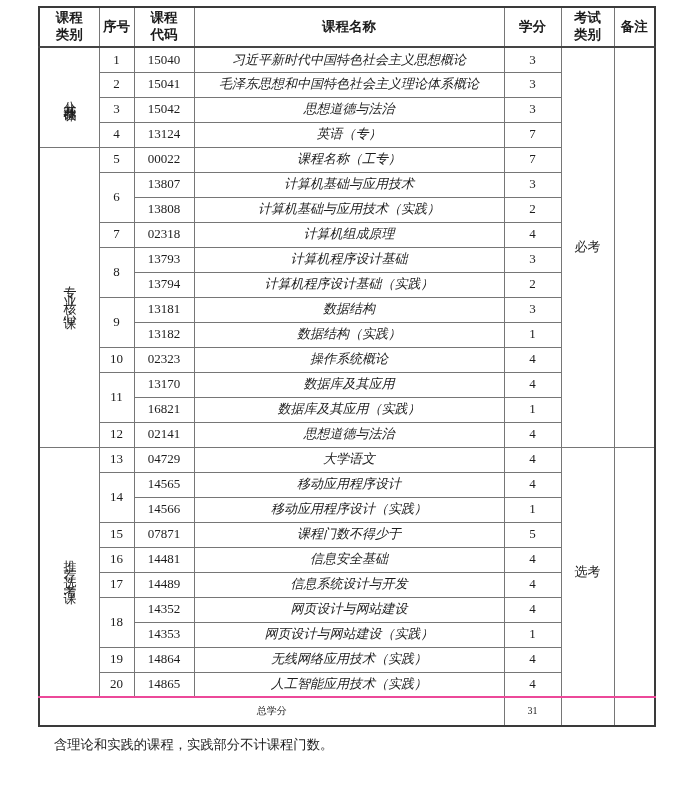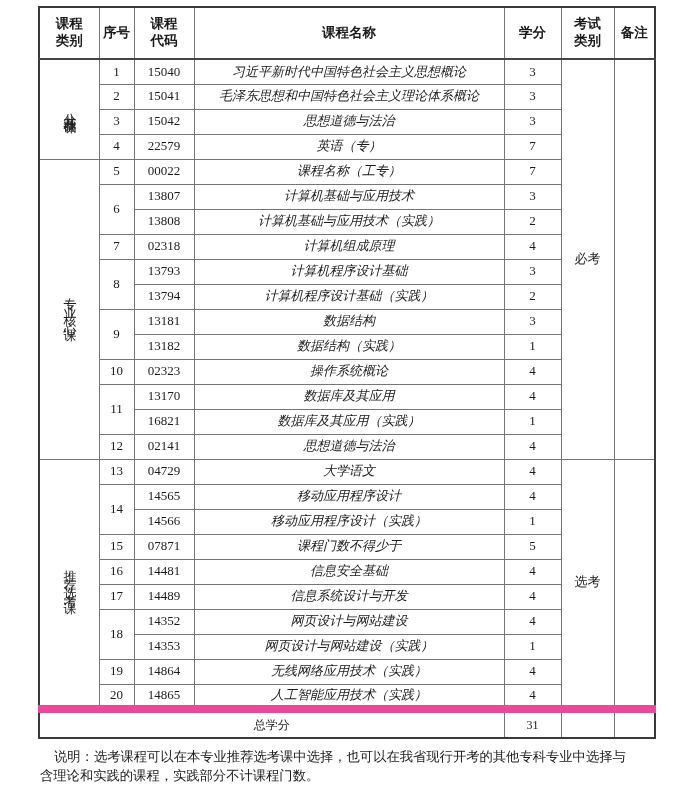--- a/index.html
+++ b/index.html
@@ -19,30 +19,30 @@
   }
   table.plan td {
     border: 1px solid #767676;
     padding: 0;
     font-size: 13px;
     text-align: center;
     vertical-align: middle;
     line-height: 1.25;
     overflow: hidden;
   }
-  tr.header-row { height: 52px; }
+  tr.header-row { height: 40px; }
   tr.header-row td {
     font-weight: bold;
     font-size: 13.5px;
     white-space: pre-line;
     border-bottom: 2px solid #454545;
   }
   tr.body-row { height: 25px; }
   tr.total-row { height: 29px; }
-  tr.total-row td { border-top: 8px solid #ec4899; font-size: 12px; }
+  tr.total-row td { border-top: 2px solid #ec4899; font-size: 10px; }
   td.t { border-top: 2px solid #454545; }
   td.name {
     text-align: left;
     padding-left: 9px;
     white-space: nowrap;
     font-style: italic;
   }
   td.num { font-size: 13.5px; }
   td.cat span {
     display: inline-block;
@@ -101,21 +101,21 @@
         <td class="num">3</td>
       </tr>
       <tr class="body-row">
         <td class="num">3</td>
         <td class="num">15042</td>
         <td class="name">思想道德与法治</td>
         <td class="num">3</td>
       </tr>
       <tr class="body-row">
         <td class="num">4</td>
-        <td class="num">22579</td>
+        <td class="num">13124</td>
         <td class="name">英语（专）</td>
         <td class="num">7</td>
       </tr>
       <tr class="body-row">
         <td class="cat sec1 t" rowspan="12"><span>专业核心课</span></td>
         <td class="num t">5</td>
         <td class="num t">00022</td>
         <td class="name t">课程名称（工专）</td>
         <td class="num t">7</td>
       </tr>
@@ -245,15 +245,14 @@
       <tr class="total-row">
         <td colspan="4">总学分</td>
         <td class="num">31</td>
         <td></td>
         <td></td>
       </tr>
     </tbody>
 </table>
 
 <div class="note">
-    <div class="note-line">说明：选考课程可以在本专业推荐选考课中选择，也可以在我省现行开考的其他专科专业中选择与</div>
     <div class="note-line">含理论和实践的课程，实践部分不计课程门数。</div>
   </div>
 
 </body></html>

